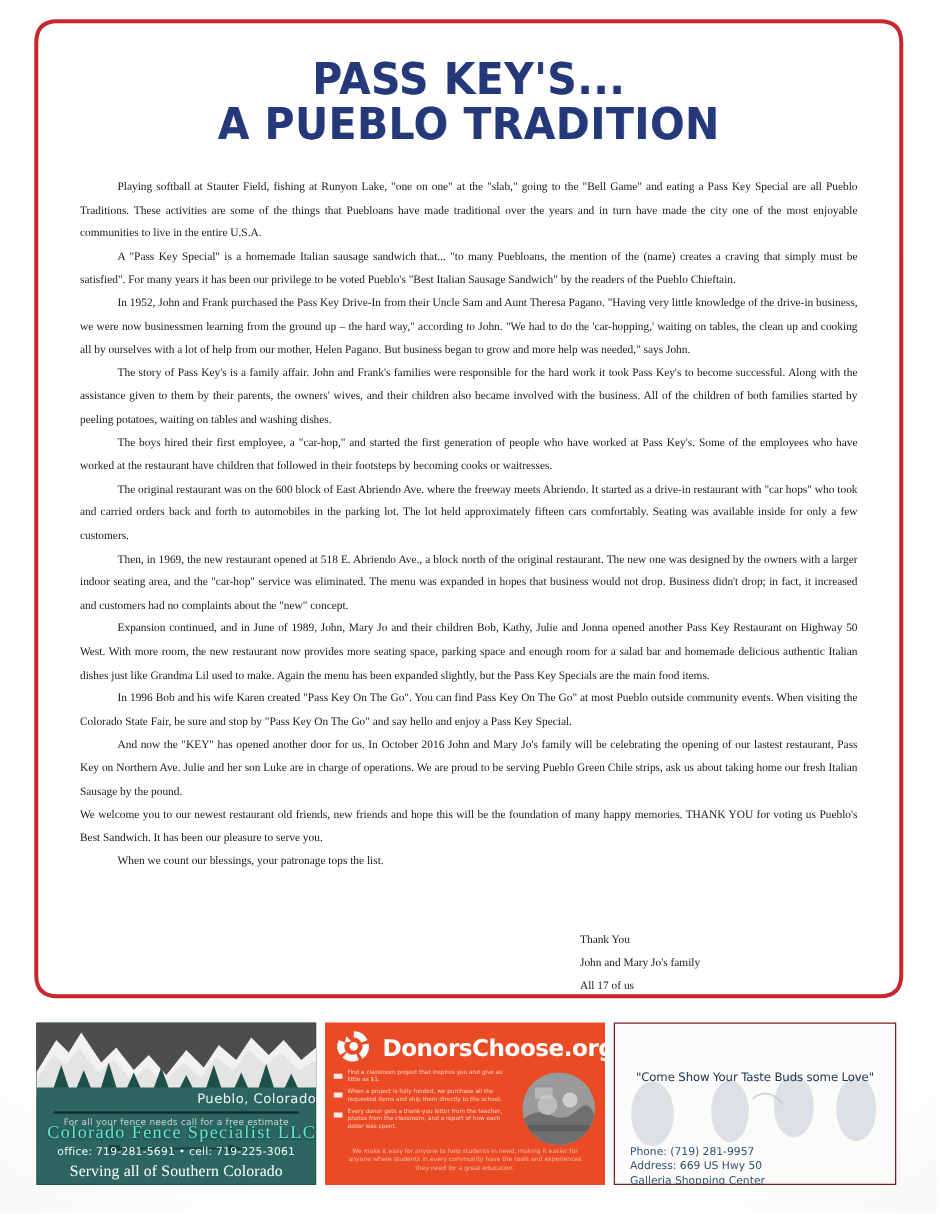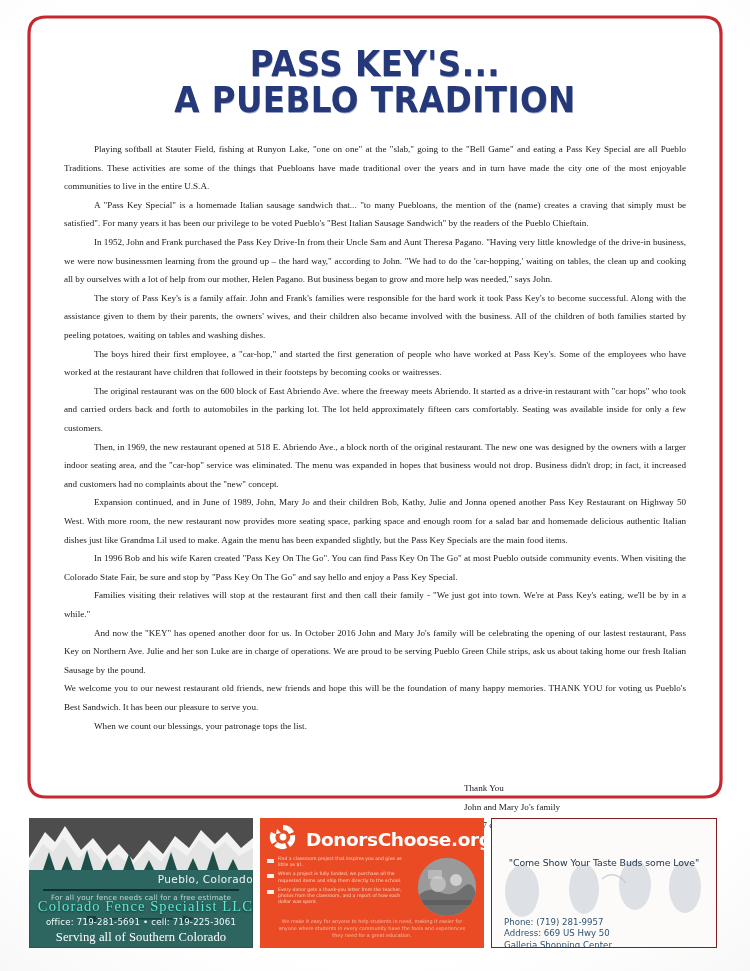--- a/index.html
+++ b/index.html
@@ -293,21 +293,20 @@
   <div class="body-copy">
     <p>Playing softball at Stauter Field, fishing at Runyon Lake, "one on one" at the "slab," going to the "Bell Game" and eating a Pass Key Special are all Pueblo Traditions. These activities are some of the things that Puebloans have made traditional over the years and in turn have made the city one of the most enjoyable communities to live in the entire U.S.A.</p>
     <p>A "Pass Key Special" is a homemade Italian sausage sandwich that... "to many Puebloans, the mention of the (name) creates a craving that simply must be satisfied". For many years it has been our privilege to be voted Pueblo's "Best Italian Sausage Sandwich" by the readers of the Pueblo Chieftain.</p>
     <p>In 1952, John and Frank purchased the Pass Key Drive-In from their Uncle Sam and Aunt Theresa Pagano. "Having very little knowledge of the drive-in business, we were now businessmen learning from the ground up – the hard way," according to John. "We had to do the 'car-hopping,' waiting on tables, the clean up and cooking all by ourselves with a lot of help from our mother, Helen Pagano. But business began to grow and more help was needed," says John.</p>
     <p>The story of Pass Key's is a family affair. John and Frank's families were responsible for the hard work it took Pass Key's to become successful. Along with the assistance given to them by their parents, the owners' wives, and their children also became involved with the business. All of the children of both families started by peeling potatoes, waiting on tables and washing dishes.</p>
     <p>The boys hired their first employee, a "car-hop," and started the first generation of people who have worked at Pass Key's. Some of the employees who have worked at the restaurant have children that followed in their footsteps by becoming cooks or waitresses.</p>
     <p>The original restaurant was on the 600 block of East Abriendo Ave. where the freeway meets Abriendo. It started as a drive-in restaurant with "car hops" who took and carried orders back and forth to automobiles in the parking lot. The lot held approximately fifteen cars comfortably. Seating was available inside for only a few customers.</p>
     <p>Then, in 1969, the new restaurant opened at 518 E. Abriendo Ave., a block north of the original restaurant. The new one was designed by the owners with a larger indoor seating area, and the "car-hop" service was eliminated. The menu was expanded in hopes that business would not drop. Business didn't drop; in fact, it increased and customers had no complaints about the "new" concept.</p>
     <p>Expansion continued, and in June of 1989, John, Mary Jo and their children Bob, Kathy, Julie and Jonna  opened another Pass Key Restaurant on Highway 50 West. With more room, the new restaurant now provides more seating space, parking space and enough room for a salad bar and homemade delicious authentic Italian dishes just like Grandma Lil used to make. Again the menu has been expanded slightly, but the Pass Key Specials are the main food items.</p>
     <p>In 1996 Bob and his wife Karen created "Pass Key On The Go".  You can find Pass Key On The Go" at most Pueblo outside community events.  When visiting the Colorado State Fair, be sure and stop by "Pass Key On The Go" and say hello and enjoy a Pass Key Special.</p>
-    <p>Families visiting their relatives will stop at the restaurant first and then call their family - "We just got into town. We're at Pass Key's eating, we'll be by in a while."</p>
     <p>And now the "KEY" has opened another door for us. In October 2016 John and Mary Jo's family will be celebrating the opening of our lastest restaurant, Pass Key on Northern Ave. Julie and her son Luke are in charge of operations. We are proud to be serving Pueblo Green Chile strips, ask us about taking home our fresh Italian Sausage by the pound.</p>
     <p class="no-indent">We welcome you to our newest restaurant old friends, new friends and hope this will be the foundation of many happy memories.  THANK YOU for voting us Pueblo's Best Sandwich. It has been our pleasure to serve you.</p>
     <p>When we count our blessings, your patronage tops the list.</p>
   </div>
 
   <div class="signoff">
     <div>Thank You</div>
     <div>John and Mary Jo's family</div>
     <div>All 17 of us</div>
   </div>

